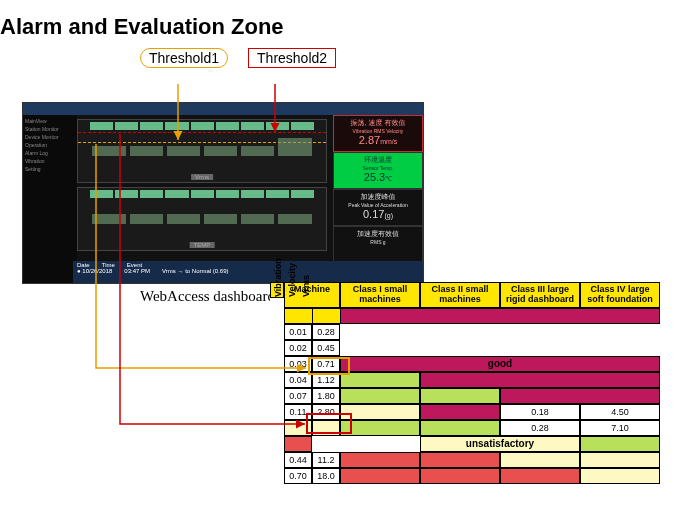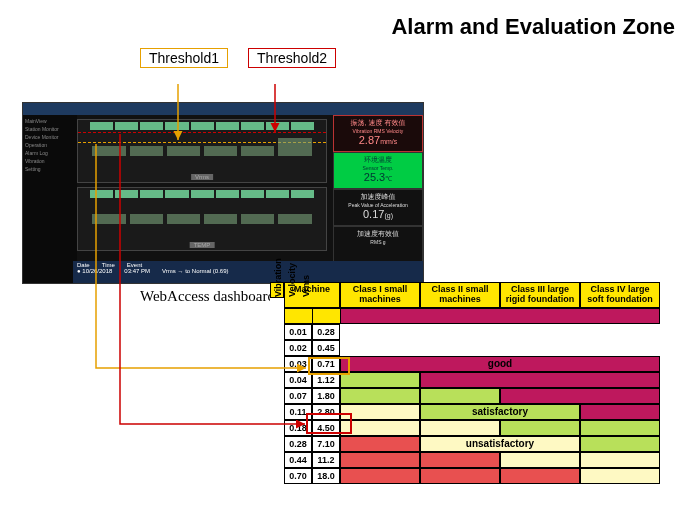--- a/index.html
+++ b/index.html
@@ -6,37 +6,37 @@
   margin: 0;
   padding: 0;
   width: 675px;
   height: 506px;
   background: #fff;
   font-family: Arial, sans-serif;
   position: relative;
   overflow: hidden;
 }
 .title {
-  text-align: right;
+  text-align: left;
   font-weight: bold;
   font-size: 22px;
   margin-top: 14px;
 }
 .thresh-labels {
   display: flex;
   gap: 20px;
   margin-left: 140px;
   margin-top: 8px;
 }
 .thresh-label {
   border: 1.5px solid;
   padding: 1px 8px;
   font-size: 14px;
 }
-.thresh1 { border-color: #e6a000; }
+.thresh1 { border-color: #e6a000; border-radius: 10px; }
 .thresh2 { border-color: #c00; }
 .dashboard {
   position: absolute;
   left: 22px;
   top: 102px;
   width: 400px;
   height: 180px;
   background: #111;
   border: 1px solid #333;
 }
@@ -88,21 +88,21 @@
 
 .iso-table {
   position:absolute; left:270px; top:282px; width:396px;
   background:#fff; font-size:10px;
 }
 .iso-header {
   background:#2a3a9a; color:#ffe600; font-weight:bold; text-align:center;
   padding:3px 0; font-size:12px; border:1px solid #000;
 }
 .iso-grid { display:grid; grid-template-columns: 14px 28px 28px 80px 80px 80px 80px; border-collapse:collapse; position:relative; }
-.iso-grid > div { border:0.5px solid #000; text-align:center; padding:0; height:14px; line-height:14px; font-size:9px;font-weight:bold; }
+.iso-grid > div { border:0.5px solid #000; text-align:center; padding:0; height:14px; line-height:14px; font-size:9px; }
 .iso-grid .hd { background:#ffe600; font-weight:bold; height:auto; line-height:1.1; padding:2px 1px; font-size:9px; }
 .iso-grid .subhd { background:#ffe600; font-weight:bold;padding-left:32px; }
 .iso-grid .vred { background:#ffe600; writing-mode:vertical-rl; transform:rotate(180deg); font-weight:bold; font-size:9px; }
 .iso-grid .g { background:#be185d; }
 .iso-grid .y { background:#b8e05a; }
 .iso-grid .o { background:#fef9c3; }
 .iso-grid .r { background:#e85050; }
 .iso-grid .lbl { font-weight:bold; font-size:10px; }
 
 .arrows { position:absolute; left:0; top:0; width:675px; height:506px; pointer-events:none; }
@@ -206,21 +206,21 @@
 
 <div class="dash-caption">WebAccess dashboard</div>
 
 <div class="iso-table">
   <div class="iso-grid">
 
     <div class="vred" style="grid-row:1 / span 14;">Vibration Velocity Vrms</div>
     <div class="hd" style="grid-column:2 / span 2;height:auto">Machine</div>
     <div class="hd" style="height:auto">Class I small machines</div>
     <div class="hd" style="height:auto">Class II small machines</div>
-    <div class="hd" style="height:auto">Class III large rigid foundation</div>
+    <div class="hd" style="height:auto">Class III large rigid dashboard</div>
     <div class="hd" style="height:auto">Class IV large soft foundation</div>
 
     <div class="subhd">in/s</div>
     <div class="subhd">mm/s</div>
     <div class="g" style="grid-column:4 / span 4; grid-row:2 / span 3"></div>
 
     <div>0.01</div>
       <div>0.28</div>
 
     <div>0.02</div>
@@ -237,21 +237,20 @@
 
     <div>0.07</div>
       <div>1.80</div>
     <div class="y"></div>
       <div class="y"></div>
       <div class="g" style="grid-column:6 / span 2"></div>
 
     <div>0.11</div>
       <div>2.80</div>
     <div class="o"></div>
-      <div class="y lbl" style="grid-column:5 / span 2">satisfactory</div>
       <div class="g"></div>
 
     <div>0.18</div>
       <div>4.50</div>
     <div class="o"></div>
       <div class="o"></div>
       <div class="y"></div>
       <div class="y"></div>
 
     <div>0.28</div>

